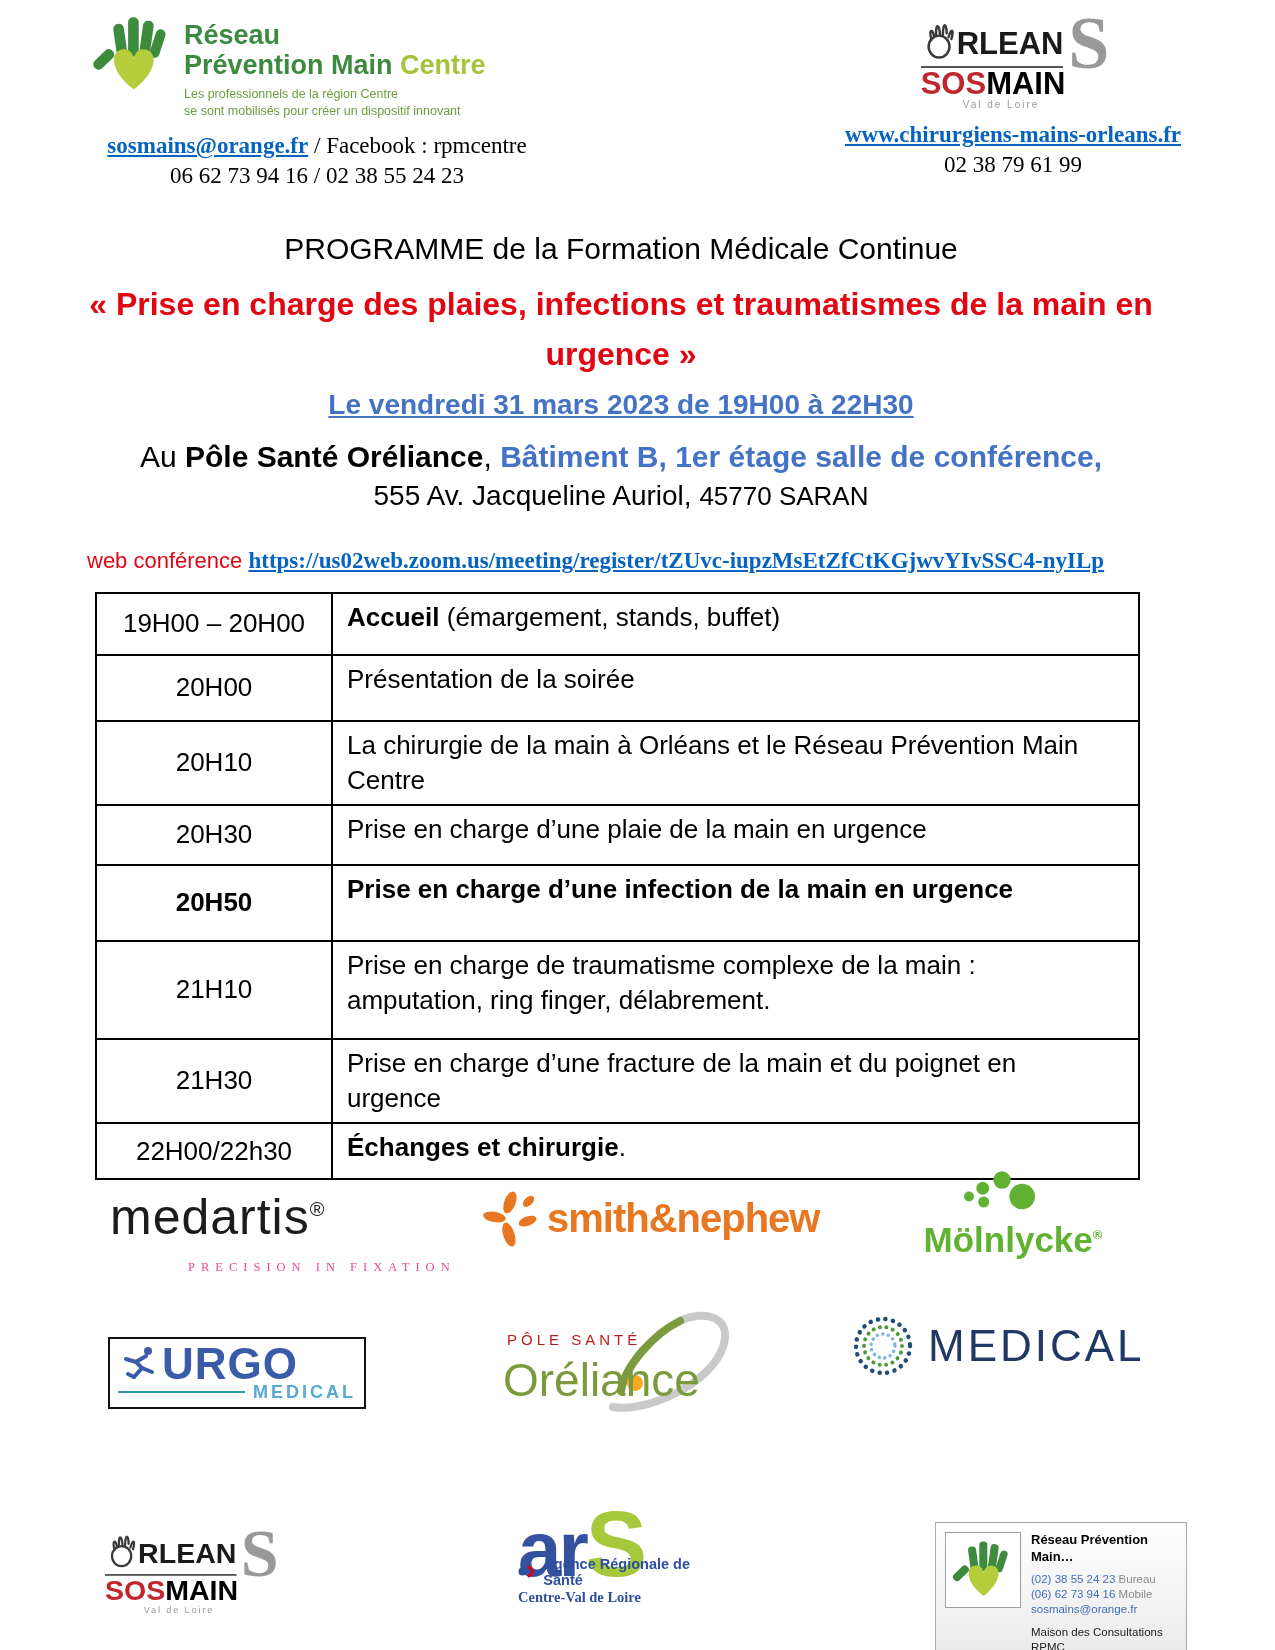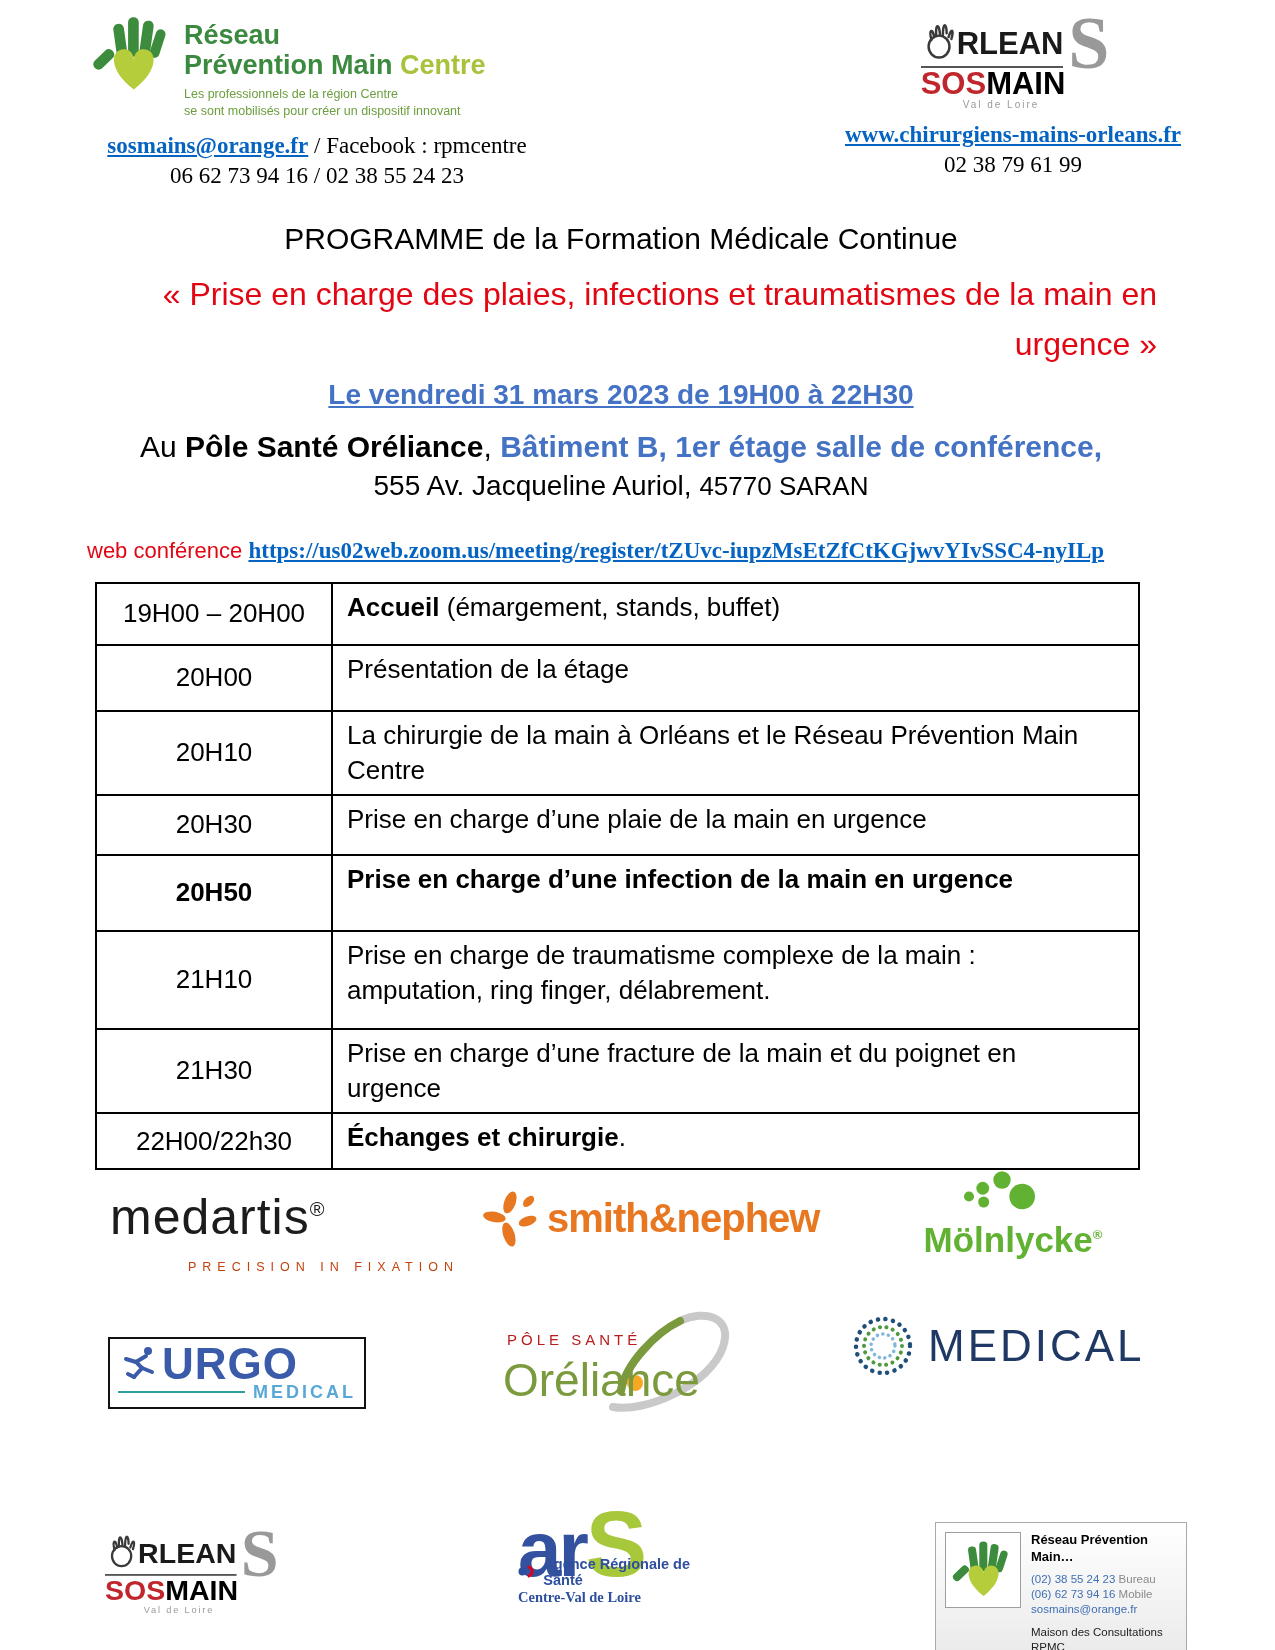--- a/index.html
+++ b/index.html
@@ -26,23 +26,23 @@
            border-bottom:2px solid #555;display:inline-block;line-height:1.0;padding-bottom:1px;}
   .sos .l1 .hand{display:inline-block;vertical-align:-6px;margin-right:-2px;}
   .sos .l2{font-size:31px;font-weight:bold;line-height:1.05;}
   .sos .l2 .red{color:#c0272d;}
   .sos .bigS{position:absolute;right:-4px;top:-10px;font-size:74px;font-weight:bold;
              color:#999;font-family:"Liberation Serif",serif;line-height:1;}
   .sos .region{display:block;font-size:10px;color:#9a9a9a;letter-spacing:2px;margin-top:-2px;text-align:right;padding-right:26px;}
   .sos.small{transform:scale(.92);transform-origin:left top;}
 
   
-  .content{position:absolute;left:85px;top:222px;width:1072px;}
+  .content{position:absolute;left:85px;top:232px;width:1072px;}
   .programme{font-size:30px;text-align:center;margin:0 0 14px 0;font-weight:normal;}
-  .subject{font-size:32px;font-weight:normal;color:#e20613;text-align:right;line-height:1.55;margin:0 0 10px 0;}
+  .subject{font-size:32px;font-weight:bold;color:#e20613;text-align:center;line-height:1.55;margin:0 0 10px 0;}
   .datettl{font-size:28px;font-weight:bold;color:#4472c4;text-align:center;text-decoration:underline;margin:0 0 16px 0;}
   .venue{font-size:30px;text-align:center;margin:0;line-height:1.35;}
   .venue .blue{color:#4472c4;font-weight:bold;}
   .venue b{font-weight:bold;}
   .address{font-size:28px;text-align:center;margin:2px 0 36px 0;}
   .address .zip{font-size:26px;}
   .webconf{font-size:22px;margin:0 0 18px 2px;}
   .webconf .lbl{color:#e20613;}
   .webconf a{font-family:"Liberation Serif",serif;font-size:23px;font-weight:normal;}
 
@@ -53,21 +53,21 @@
   td.d{padding:6px 14px 6px 14px;vertical-align:top;line-height:1.35;}
   td.d .b{font-weight:bold;}
   td.d .dt{white-space:pre-wrap;}
   tr.r1{height:62px;} tr.r2{height:66px;padding-left:46px;} tr.r3{height:74px;} tr.r4{height:60px;}
   tr.r5{height:76px;font-weight:bold;} tr.r6{height:98px;} tr.r7{height:80px;} tr.r8{height:56px;}
 
   
   .medartis{position:absolute;left:110px;top:1188px;width:350px;}
   .medartis .name{font-size:50px;letter-spacing:1px;color:#1c1c1c;}
   .medartis .name sup{font-size:20px;}
-  .medartis .tag{margin-top:14px;margin-left:78px;font-size:12.5px;letter-spacing:6px;color:#c2410c;}
+  .medartis .tag{margin-top:14px;margin-left:78px;font-size:12.5px;letter-spacing:6px;color:#ec4899;font-family:Liberation Serif, serif;}
   .sn{position:absolute;left:483px;top:1188px;display:flex;align-items:center;gap:6px;}
   .sn .name{font-size:40px;font-weight:bold;color:#e87722;letter-spacing:-1px;}
   .molnlycke{position:absolute;left:888px;top:1168px;width:250px;text-align:center;}
   .molnlycke .name{font-size:35px;font-weight:bold;color:#61b232;margin-top:2px;}
   .molnlycke .name sup{font-size:13px;}
 
   .urgo{position:absolute;left:108px;top:1337px;width:258px;height:72px;border:2px solid #111;
         background:#fff;display:flex;flex-direction:column;justify-content:center;padding:2px 8px;box-sizing:border-box;}
   .urgo .row1{display:flex;align-items:center;}
   .urgo .name{font-size:44px;font-weight:bold;color:#3a5ba9;letter-spacing:1px;line-height:.9;}
@@ -179,21 +179,21 @@
     <p class="webconf"><span class="lbl">web conférence </span><a class="link normal">https://us02web.zoom.us/meeting/register/tZUvc-iupzMsEtZfCtKGjwvYIvSSC4-nyILp</a></p>
 
     <table class="sched">
       <tbody>
         <tr class="r1">
           <td class="t">19H00 – 20H00</td>
           <td class="d"><span class="b">Accueil</span><span class="dt"> (émargement, stands, buffet)</span></td>
         </tr>
         <tr class="r2">
           <td class="t">20H00</td>
-          <td class="d"><span class="b"></span><span class="dt">Présentation de la étage</span></td>
+          <td class="d"><span class="b"></span><span class="dt">Présentation de la soirée</span></td>
         </tr>
         <tr class="r3">
           <td class="t">20H10</td>
           <td class="d"><span class="b"></span><span class="dt">La chirurgie de la main à Orléans et le Réseau Prévention Main
 Centre</span></td>
         </tr>
         <tr class="r4">
           <td class="t">20H30</td>
           <td class="d"><span class="b"></span><span class="dt">Prise en charge d’une plaie de la main en urgence</span></td>
         </tr>

